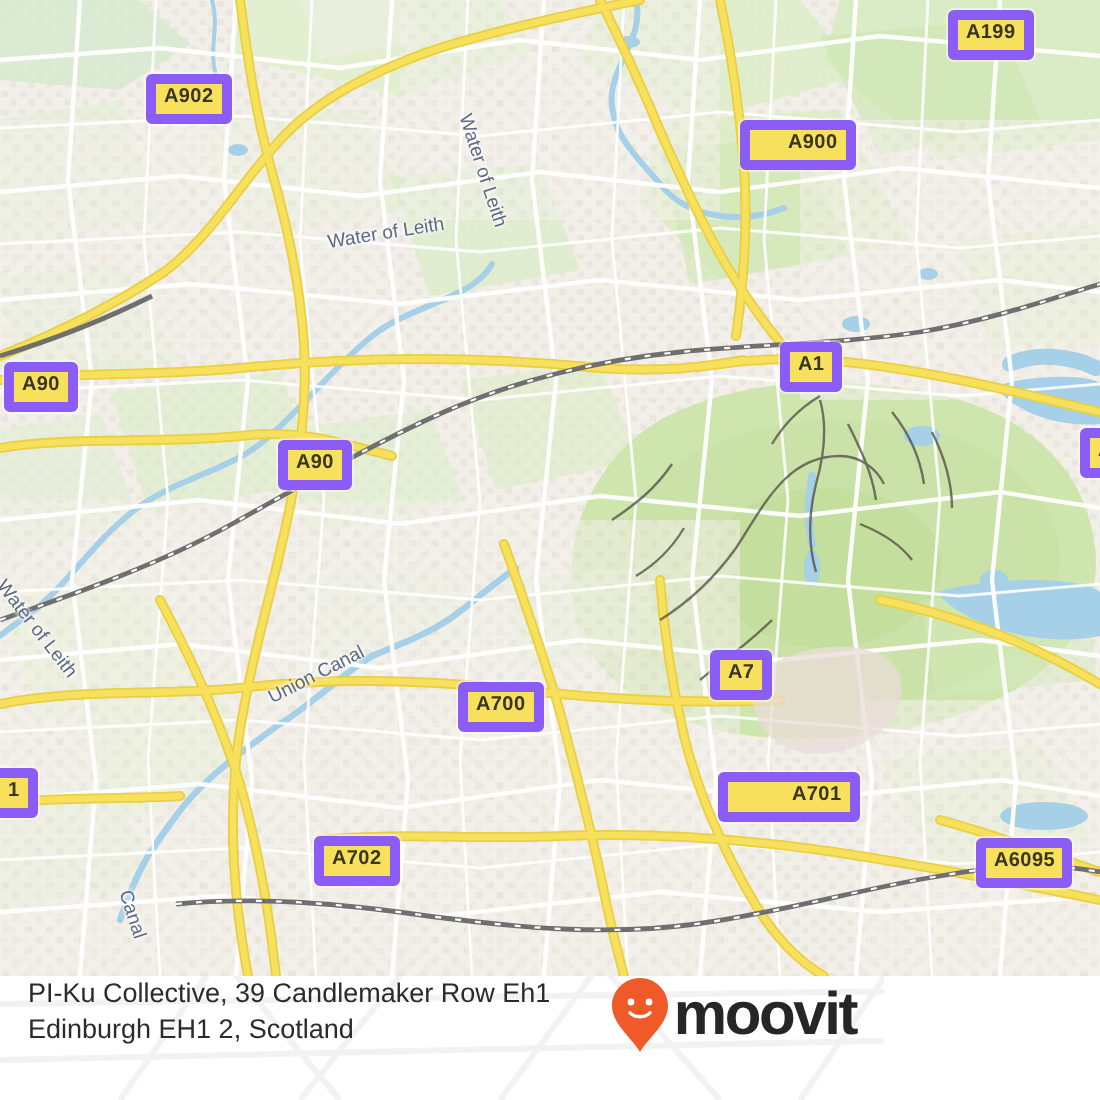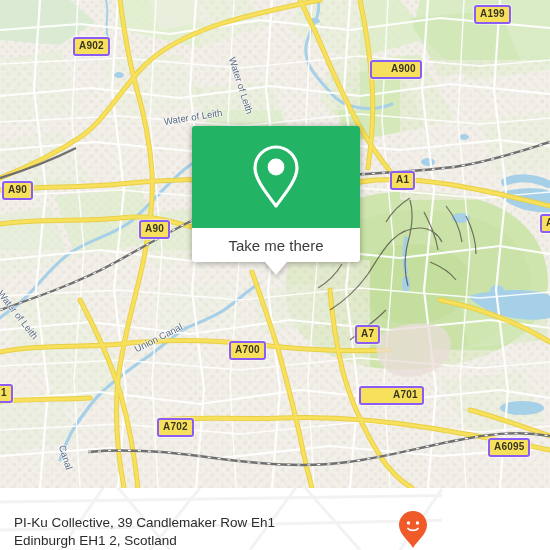--- a/index.html
+++ b/index.html
@@ -24,21 +24,21 @@
     height: 488px;
     overflow: hidden;
     background: #f2efe9;
   }
   #map svg { display: block; }
 
   
   .shield {
     position: absolute;
     background: #f7e05c;
-    border: 2px solid #8b5cf6;
+    border: 5px solid #8b5cf6;
     border-radius: 3px;
     color: #3a3520;
     font-family: "Liberation Sans", sans-serif;
     font-size: 10px;
     font-weight: bold;
     line-height: 12px;
     padding: 1px 4px 2px 4px;
     white-space: nowrap;
     letter-spacing: .2px;
     box-shadow: 0 0 0 1px rgba(255,255,255,.45);
@@ -114,21 +114,21 @@
 
   
   #bottombar {
     position: absolute;
     left: 0;
     top: 488px;
     width: 442px;
     height: 62px;
     background: #ffffff;
     display: flex;
-    align-items: flex-end;
+    align-items: flex-start;
     justify-content: space-between;
     overflow: hidden;
   }
   #bottombar-bgart {
     position: absolute;
     left: 0; top: 0; width: 550px; height: 62px;
     opacity: .55;
     pointer-events: none;
   }
   #address {
@@ -378,42 +378,30 @@
     <div class="shield" style="left:370px; top:60px;padding-left:19px;">A900</div>
     <div class="shield" style="left:2px;   top:181px;">A90</div>
     <div class="shield" style="left:139px; top:220px;">A90</div>
     <div class="shield" style="left:390px; top:171px;">A1</div>
     <div class="shield" style="left:540px; top:214px;">A</div>
     <div class="shield" style="left:328px; top:325px;margin-left:27px;">A7</div>
     <div class="shield" style="left:229px; top:341px;">A700</div>
     <div class="shield" style="left:-5px;  top:384px;">1</div>
     <div class="shield" style="left:359px; top:386px;padding-left:32px;">A701</div>
     <div class="shield" style="left:157px; top:418px;">A702</div>
-    <div class="shield" style="left:488px; top:438px;">A6095</div>
+    <div class="shield" style="left:488px; top:419px;">A6095</div>
 
     <div class="waterlabel" style="left:232px; top:52px;  transform:rotate(72deg);  transform-origin:left center;">Water of Leith</div>
     <div class="waterlabel" style="left:164px; top:116px; transform:rotate(-9deg);  transform-origin:left center;">Water of Leith</div>
     <div class="waterlabel" style="left:0px;   top:286px; transform:rotate(52deg);  transform-origin:left center;">Water of Leith</div>
     <div class="waterlabel" style="left:135px; top:344px; transform:rotate(-27deg); transform-origin:left center;">Union Canal</div>
     <div class="waterlabel" style="left:62px;  top:440px; transform:rotate(72deg);  transform-origin:left center;">Canal</div>
 
   </div>
 
-  <div id="popup">
-    <div id="popup-green">
-      <svg width="56" height="70" viewBox="0 0 56 70">
-        <path d="M28 5 C39.5 5 49 14.4 49 26 C49 38 36 53 28 64 C20 53 7 38 7 26 C7 14.4 16.5 5 28 5 Z" fill="none" stroke="#ffffff" stroke-width="3.2" stroke-linejoin="round"></path>
-        <circle cx="28" cy="25" r="8.4" fill="#ffffff"></circle>
-      </svg>
-    </div>
-    <div id="popup-white">
-      <span>Take me there</span>
-    </div>
-    <div id="popup-tail"></div>
-  </div>
 
   <div id="bottombar">
     <svg id="bottombar-bgart" viewBox="0 0 550 62">
       <g stroke="#e8e8e8" stroke-width="3" fill="none">
         <path d="M60,62 L110,-10"></path>
         <path d="M110,-10 L170,62"></path>
         <path d="M150,62 L200,0"></path>
         <path d="M250,62 L300,-6"></path>
         <path d="M300,-6 L360,62"></path>
         <path d="M400,62 L448,-8"></path>
@@ -428,16 +416,17 @@
       <div>Edinburgh EH1 2, Scotland</div>
     </div>
 
     <div id="logo">
       <svg width="30" height="40" viewBox="0 0 30 40">
         <path d="M15 1 C22.7 1 29 7.2 29 15 C29 24 19 31 15 38 C11 31 1 24 1 15 C1 7.2 7.3 1 15 1 Z" fill="#ef5a28"></path>
         <circle cx="10.5" cy="13" r="1.7" fill="#ffffff"></circle>
         <circle cx="19.5" cy="13" r="1.7" fill="#ffffff"></circle>
         <path d="M10 18.4 C12 21 18 21 20 18.4" fill="none" stroke="#ffffff" stroke-width="1.7" stroke-linecap="round"></path>
       </svg>
+      <span id="logo-word">moovit</span>
     </div>
   </div>
 
 </div>
 
 </body></html>

